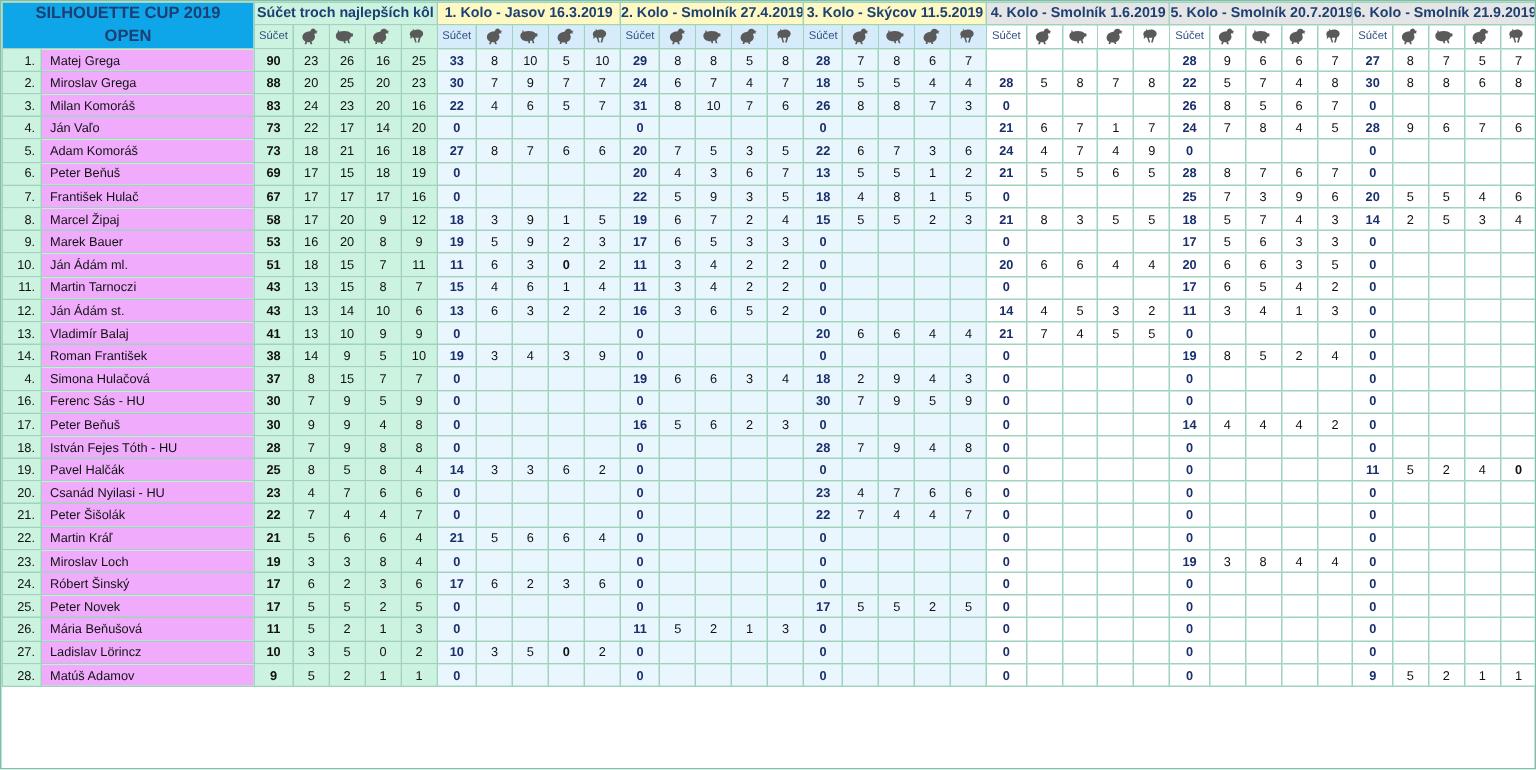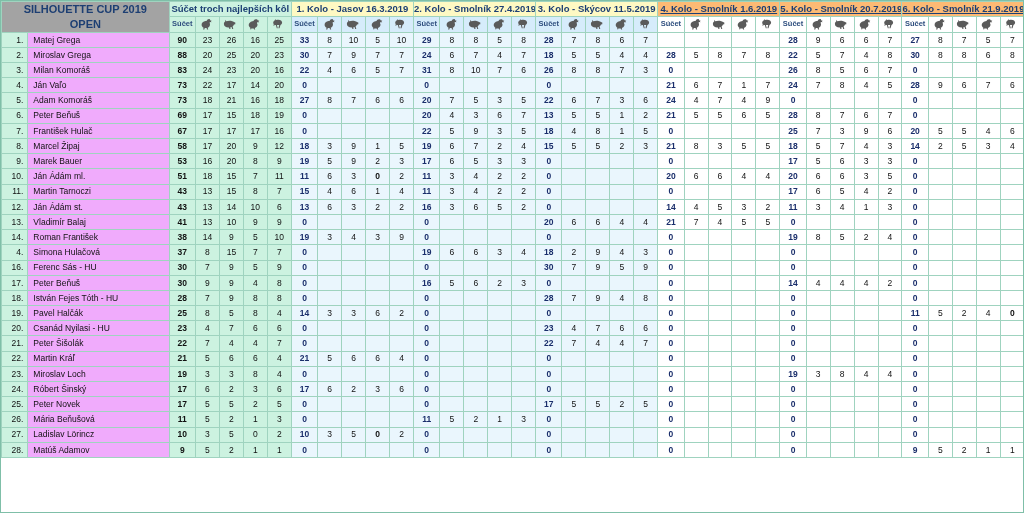--- a/index.html
+++ b/index.html
@@ -26,39 +26,39 @@
     font-size:8.5px;
     line-height:1;
     text-align:center;
     vertical-align:middle;
     white-space:nowrap;
     overflow:hidden;
   }
 
   
   .hdr-title{
-    background:#a3a3a3;
+    background:#0ea5e9;
     color:#1d3f73;
     font-weight:bold;
     font-size:11px;
     line-height:1.35;
     text-align:center;
     border:1px solid #9fd3bf;
   }
   .hdr-block{
     font-weight:bold;
     font-size:9.5px;
     color:#1d3f73;
   }
   .h-green{background:#ccf2e0;}
   .h-blue1{background:#fef9c3;}
-  .h-white{background:#fdba74;text-decoration:underline;}
+  .h-white{background:#e5e5e5;}
   .sub{
     font-size:7.5px;
-    font-weight:bold;
+    font-weight:normal;
     color:#2f4f7f;
     height:15px;
   }
   .sub-green{background:#ccf2e0;}
   .sub-blue{background:#d6ecfb;}
   .sub-white{background:#ffffff;}
   .flag{
     height:15px;
     position:relative;
   }

